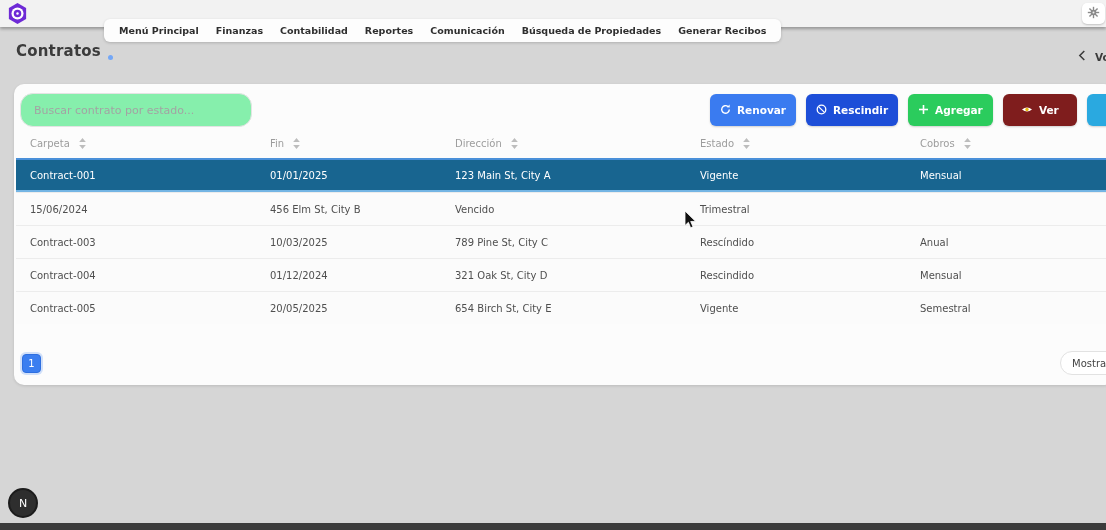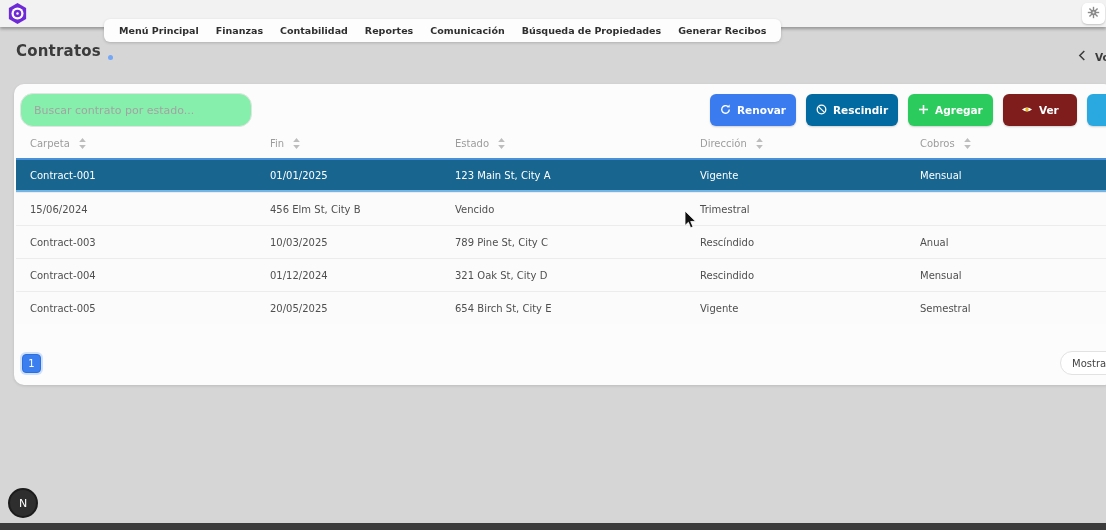--- a/index.html
+++ b/index.html
@@ -30,21 +30,21 @@
           border-radius:10px; box-shadow:0 1px 3px rgba(0,0,0,.12); }
   .search { position:absolute; left:6px; top:9px; width:232px; height:25px; border:1px solid #e3e3e3;
             border-radius:13px; background:#86efac; padding:16px 13px; font-size:11px; color:#555;
             font-family:"DejaVu Sans", sans-serif; outline:none; }
   .search::placeholder { color:#a3a3a3; }
   .actions { position:absolute; top:10px; left:696px; display:flex; gap:10px; }
   .btn { height:32px; min-width:74px; border:none; border-radius:6px; color:#fff; font-size:10.5px;
          font-weight:600; display:flex; align-items:center; justify-content:center; gap:6px;
          padding:0 10px; cursor:pointer; font-family:"DejaVu Sans", sans-serif; box-shadow:0 1px 2px rgba(0,0,0,.18); }
   .b0 { background:#3a7bf0; }
-  .b1 { background:#0369a1; }
+  .b1 { background:#1d4ed8; }
   .b2 { background:#2bcc5d; }
   .b3 { background:#7f1d1d; }
   .b4 { background:#2aa9e0; min-width:92px; }
 
   
   .table { position:absolute; left:2px; top:46px; width:1098px; }
   .thead, .tr { display:grid; grid-template-columns:240px 185px 245px 220px 1fr; padding-left:14px; align-items:center; }
   .thead { height:28px; }
   .th { font-size:10px; color:#9c9c9c; display:flex; align-items:flex-start; gap:9px; cursor:pointer; }
   .tr { height:33px; font-size:10px; color:#4f4f4f; background:#fbfbfb; border-top:1px solid #ececec; cursor:pointer; }
@@ -174,28 +174,28 @@
               </svg></span>
         </div>
         <div class="th">
           <span>Fin</span>
           <span><svg width="7" height="11" viewBox="0 0 7 11">
                 <path d="M3.5 0 L6.8 4 L0.2 4 Z" fill="#bdbdbd"></path>
                 <path d="M3.5 11 L0.2 7 L6.8 7 Z" fill="#bdbdbd"></path>
               </svg></span>
         </div>
         <div class="th">
+          <span>Dirección</span>
+          <span><svg width="7" height="11" viewBox="0 0 7 11">
+                <path d="M3.5 0 L6.8 4 L0.2 4 Z" fill="#bdbdbd"></path>
+                <path d="M3.5 11 L0.2 7 L6.8 7 Z" fill="#bdbdbd"></path>
+              </svg></span>
+        </div>
+        <div class="th">
           <span>Estado</span>
-          <span><svg width="7" height="11" viewBox="0 0 7 11">
-                <path d="M3.5 0 L6.8 4 L0.2 4 Z" fill="#bdbdbd"></path>
-                <path d="M3.5 11 L0.2 7 L6.8 7 Z" fill="#bdbdbd"></path>
-              </svg></span>
-        </div>
-        <div class="th">
-          <span>Dirección</span>
           <span><svg width="7" height="11" viewBox="0 0 7 11">
                 <path d="M3.5 0 L6.8 4 L0.2 4 Z" fill="#bdbdbd"></path>
                 <path d="M3.5 11 L0.2 7 L6.8 7 Z" fill="#bdbdbd"></path>
               </svg></span>
         </div>
         <div class="th">
           <span>Cobros</span>
           <span><svg width="7" height="11" viewBox="0 0 7 11">
                 <path d="M3.5 0 L6.8 4 L0.2 4 Z" fill="#bdbdbd"></path>
                 <path d="M3.5 11 L0.2 7 L6.8 7 Z" fill="#bdbdbd"></path>

